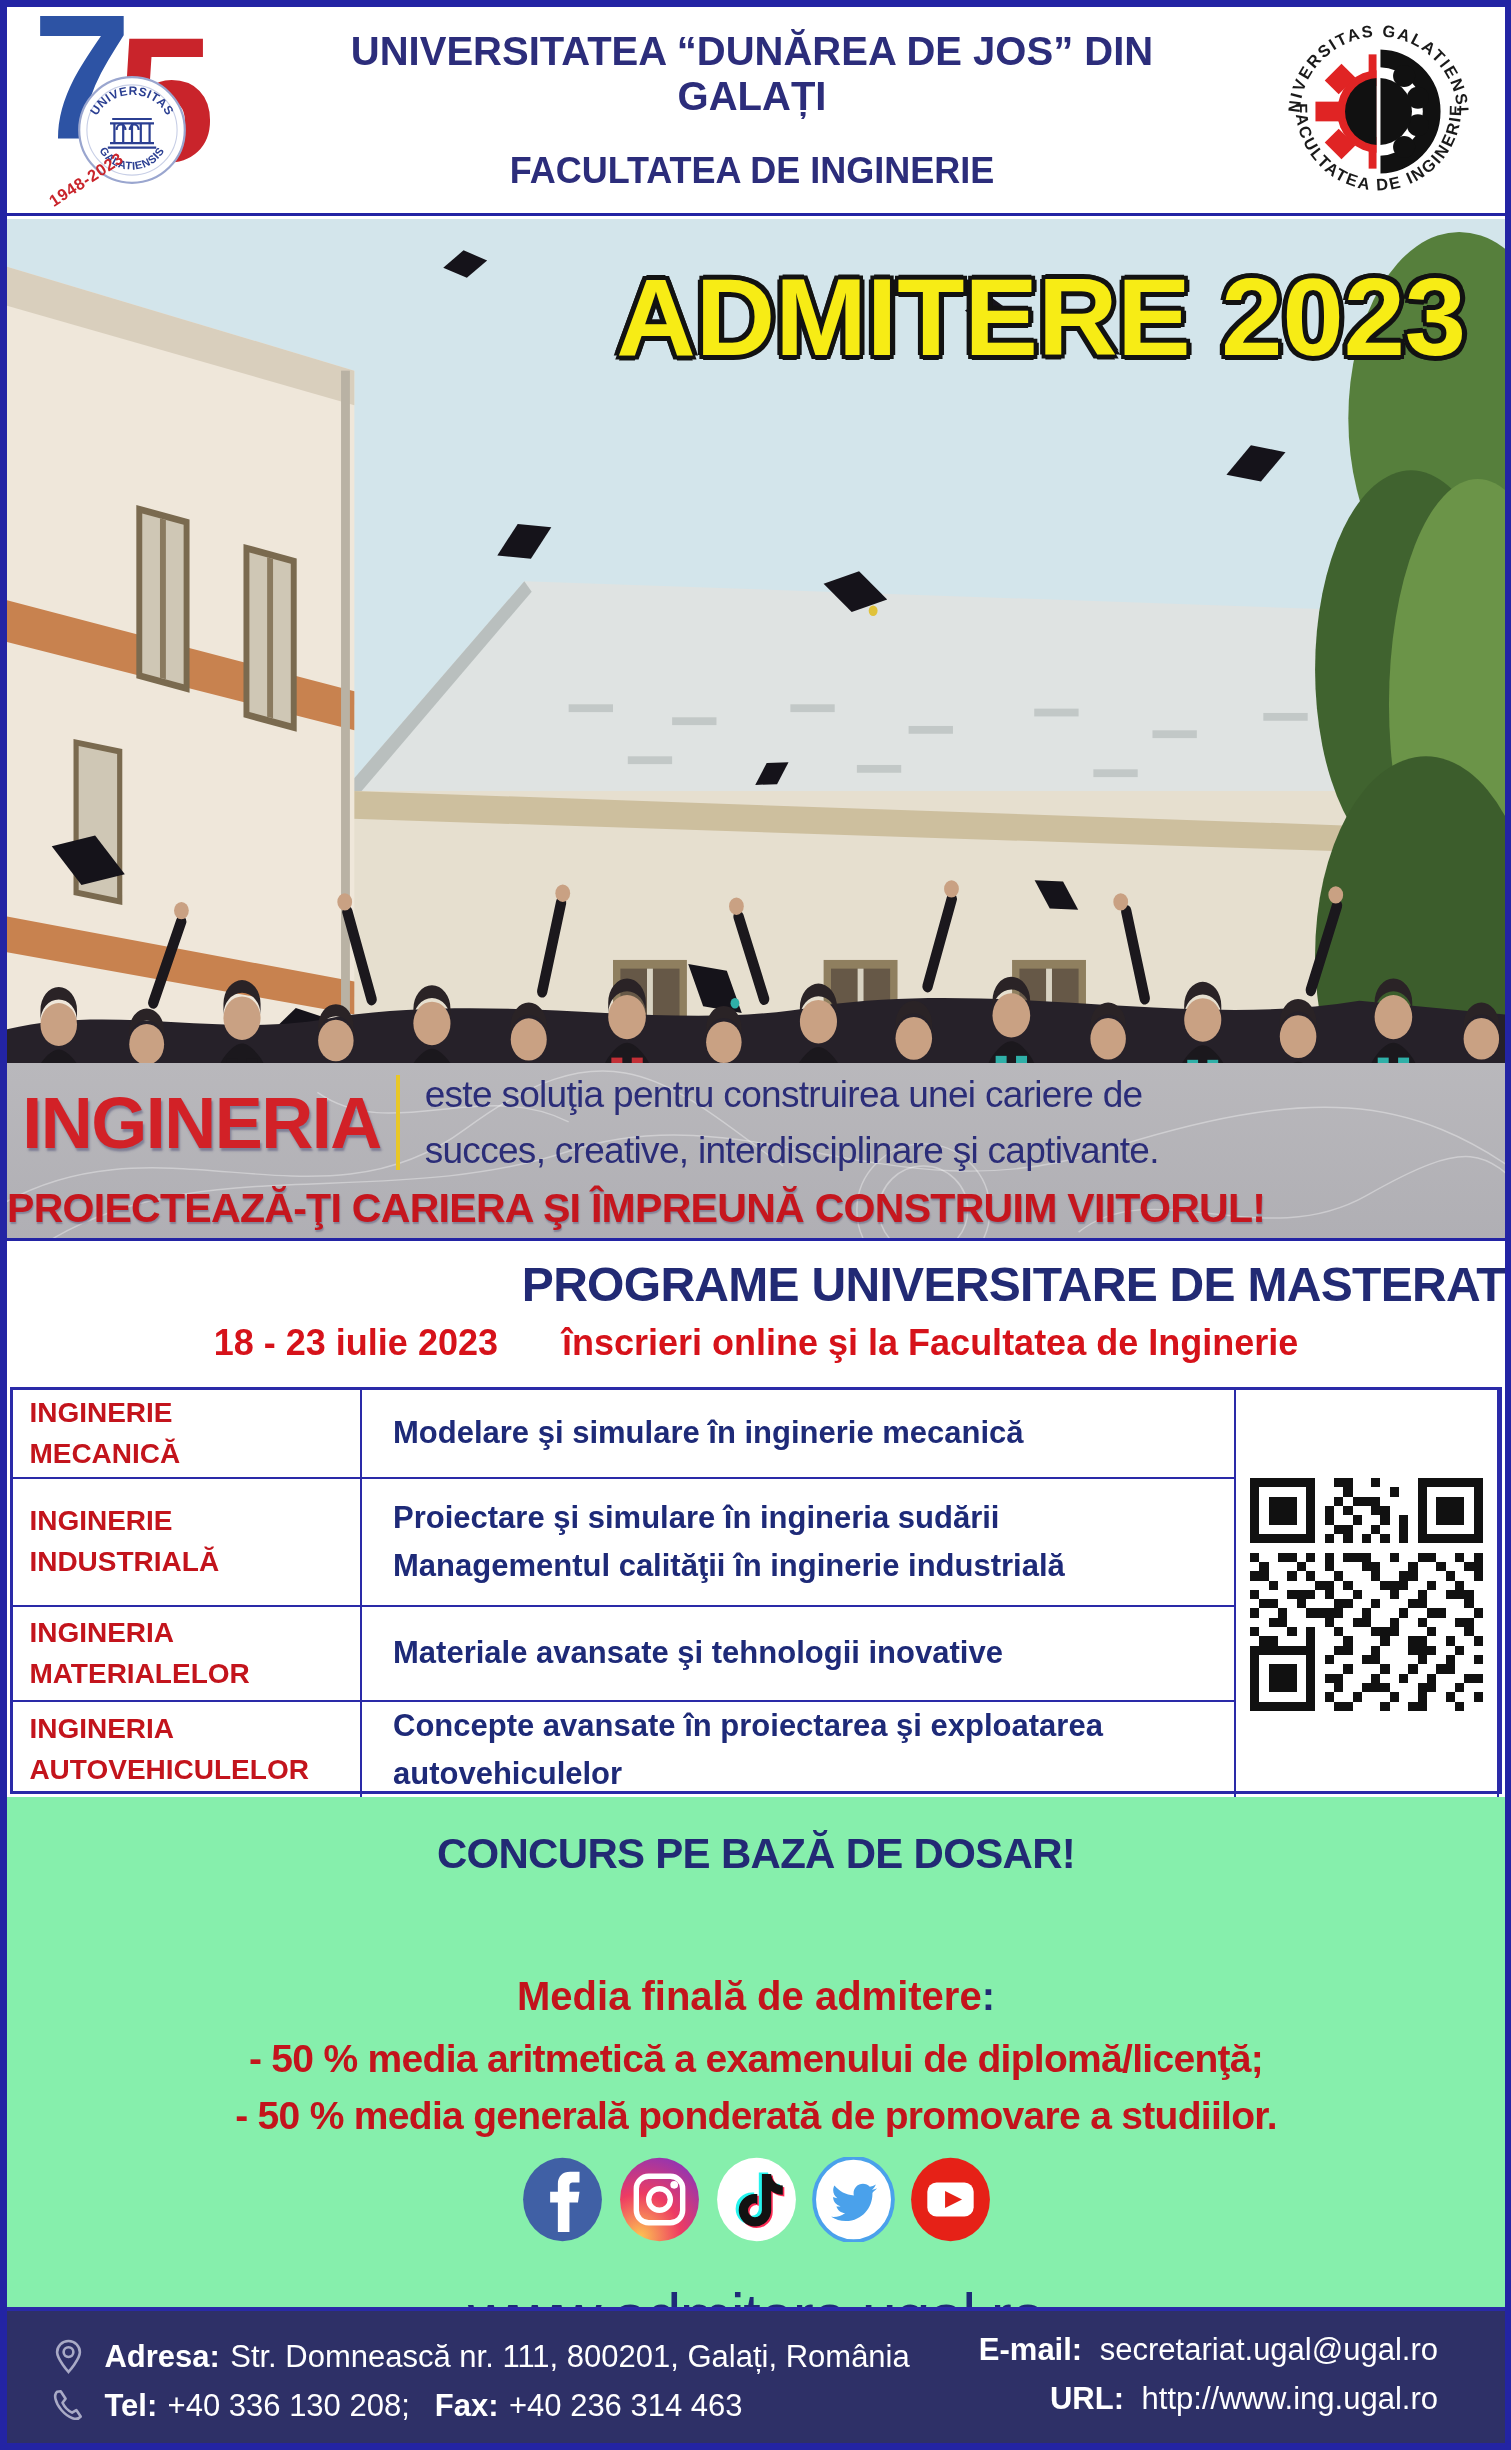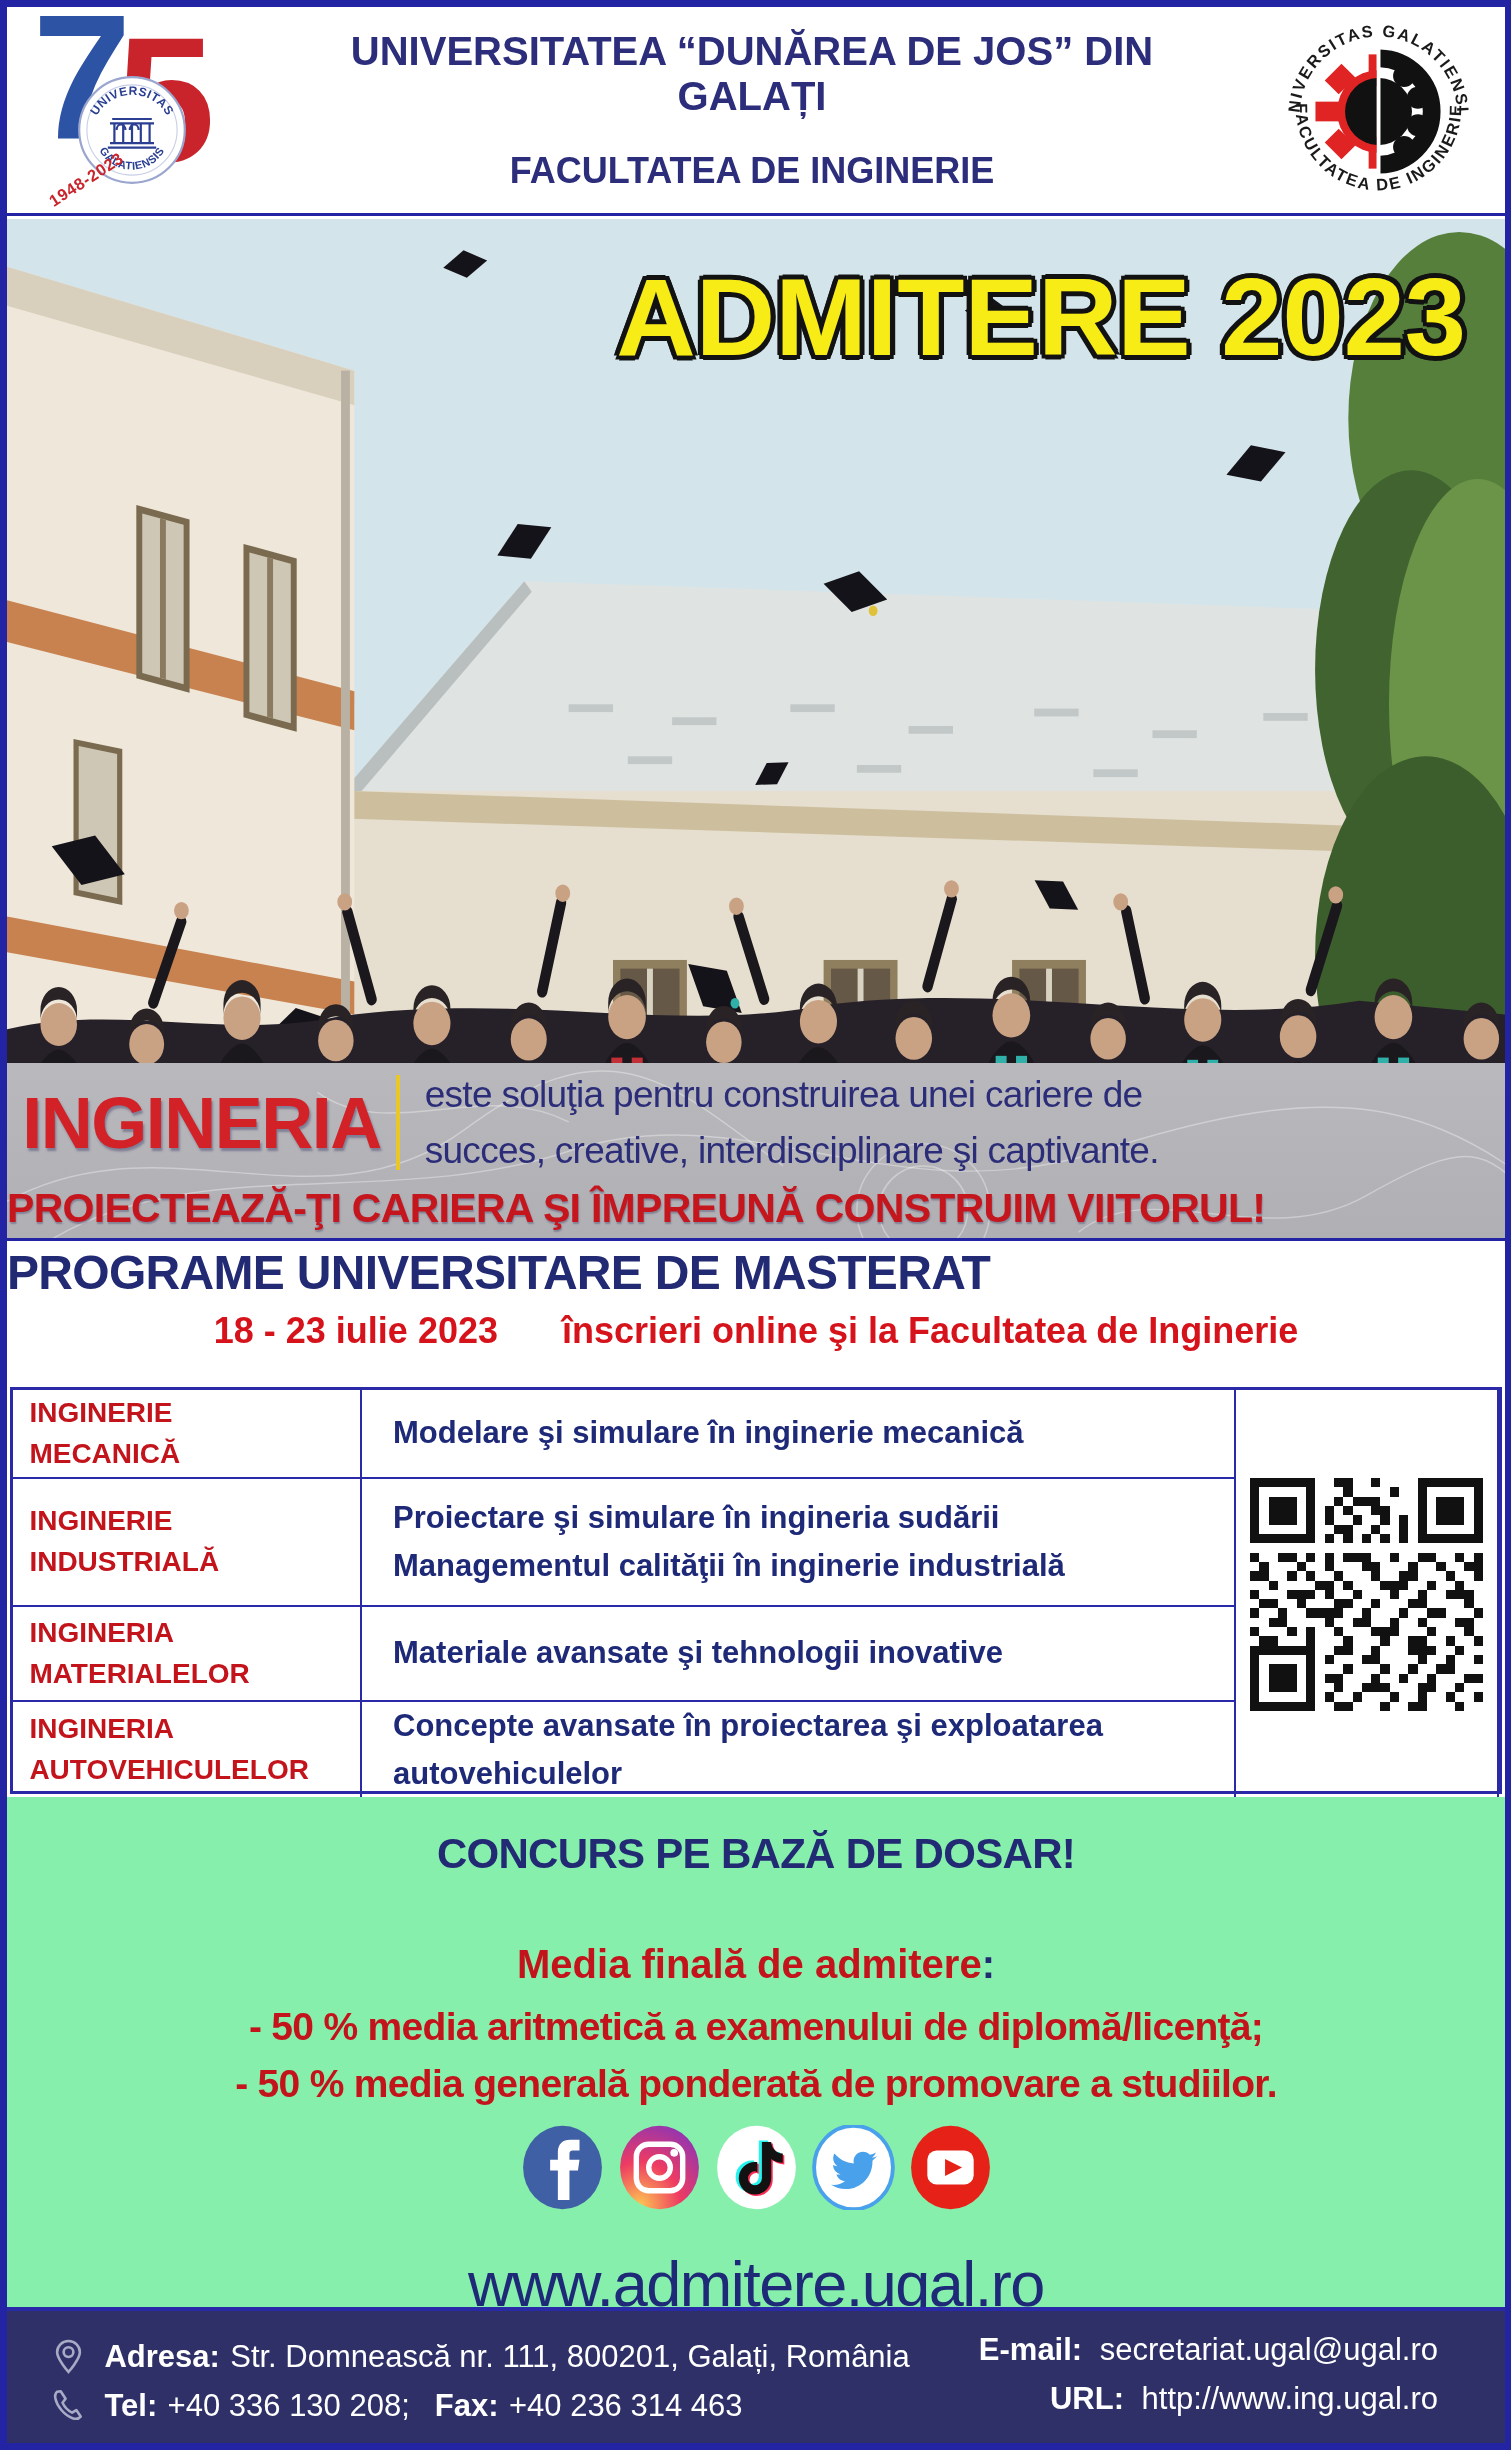--- a/index.html
+++ b/index.html
@@ -28,35 +28,35 @@
   .band{position:absolute;top:1056px;left:0;right:0;height:178px;background:linear-gradient(#b9b8bc,#b0afb4);border-bottom:3.7px solid #2324a4;overflow:hidden;}
   .band .art{position:absolute;inset:0;width:100%;height:100%;}
   .band-top{position:absolute;top:7.5px;left:0;right:0;height:104px;display:flex;align-items:center;}
   .keyword{width:389px;text-align:center;font-size:72px;font-weight:bold;color:#d22127;letter-spacing:-1.5px;text-shadow:1.5px 3px 2.2px rgba(45,45,95,.4);}
   .vbar{width:3.7px;height:95px;background:#e9c727;margin-right:25px;}
   .slogan{font-size:37px;color:#2b2d78;line-height:1.5;letter-spacing:-0.7px;}
   .tagline{position:absolute;bottom:6px;left:0;right:0;text-align:left;font-size:41px;font-weight:bold;color:#c5161e;letter-spacing:-0.7px;text-shadow:0.7px 2.2px 1.5px rgba(45,45,95,.35);}
 
   
   .masterat{position:absolute;top:1234px;left:0;right:0;height:556px;background:#fff;}
-  .mtitle{margin-top:4px;text-align:left;font-size:48px;font-weight:bold;color:#222a74;letter-spacing:-0.7px;}
+  .mtitle{margin-top:16px;text-align:right;font-size:48px;font-weight:bold;color:#222a74;letter-spacing:-0.7px;}
   .dateline{margin-top:10.4px;display:flex;justify-content:center;gap:64px;font-size:36px;font-weight:bold;color:#d6121a;}
   .ptable{position:absolute;top:146px;left:3px;right:3px;bottom:3px;display:grid;grid-template-columns:349px 1fr 263px;grid-template-rows:89px 128px 95px 1fr;border:3px solid #2a2aa8;}
   .ptable .cell{border-right:2.2px solid #2a2aa8;border-bottom:2.2px solid #2a2aa8;display:flex;flex-direction:column;justify-content:center;}
   .ptable .cell:last-child{border-bottom:none;}
   .dcell{padding-left:16.4px;font-size:28px;font-weight:bold;color:#c3141c;line-height:1.45;white-space:pre-line;}
   .pcell{padding-left:31px;padding-right:22.4px;font-size:31px;font-weight:bold;color:#1e2a78;line-height:1.55;}
   .r4{border-bottom:none !important;}
   .qrcell{grid-column:3;grid-row:1/5;display:flex;align-items:center;justify-content:center;border:none;}
   .qrcell svg{width:233px;height:233px;}
 
   
   .concurs{position:absolute;top:1790px;left:0;right:0;height:510px;background:#86efac;text-align:center;}
   .contest{margin-top:33px;font-size:42px;font-weight:bold;color:#222a74;letter-spacing:-0.7px;}
-  .media{margin-top:64px;font-size:40px;font-weight:bold;color:#c3141c;}
+  .media{margin-top:96px;font-size:40px;font-weight:bold;color:#c3141c;}
   .media .colon{color:#222a74;}
   .crit{margin-top:18px;font-size:39px;font-weight:bold;color:#c3141c;letter-spacing:-0.7px;}
   .crit + .crit{margin-top:13.4px;}
   .social{margin-top:18px;display:flex;justify-content:center;align-items:center;gap:12px;height:87px;}
   .social svg{width:85px;height:85px;}
   .website{margin-top:37px;font-size:63px;font-weight:normal;color:#1e2a78;letter-spacing:-1.5px;}
 
   
   .footer{position:absolute;left:0;right:0;bottom:0;top:2300px;background:#2e3067;border-top:4.5px solid #2a2aa8;color:#fff;}
   .f-left{position:absolute;left:42px;top:21px;}

